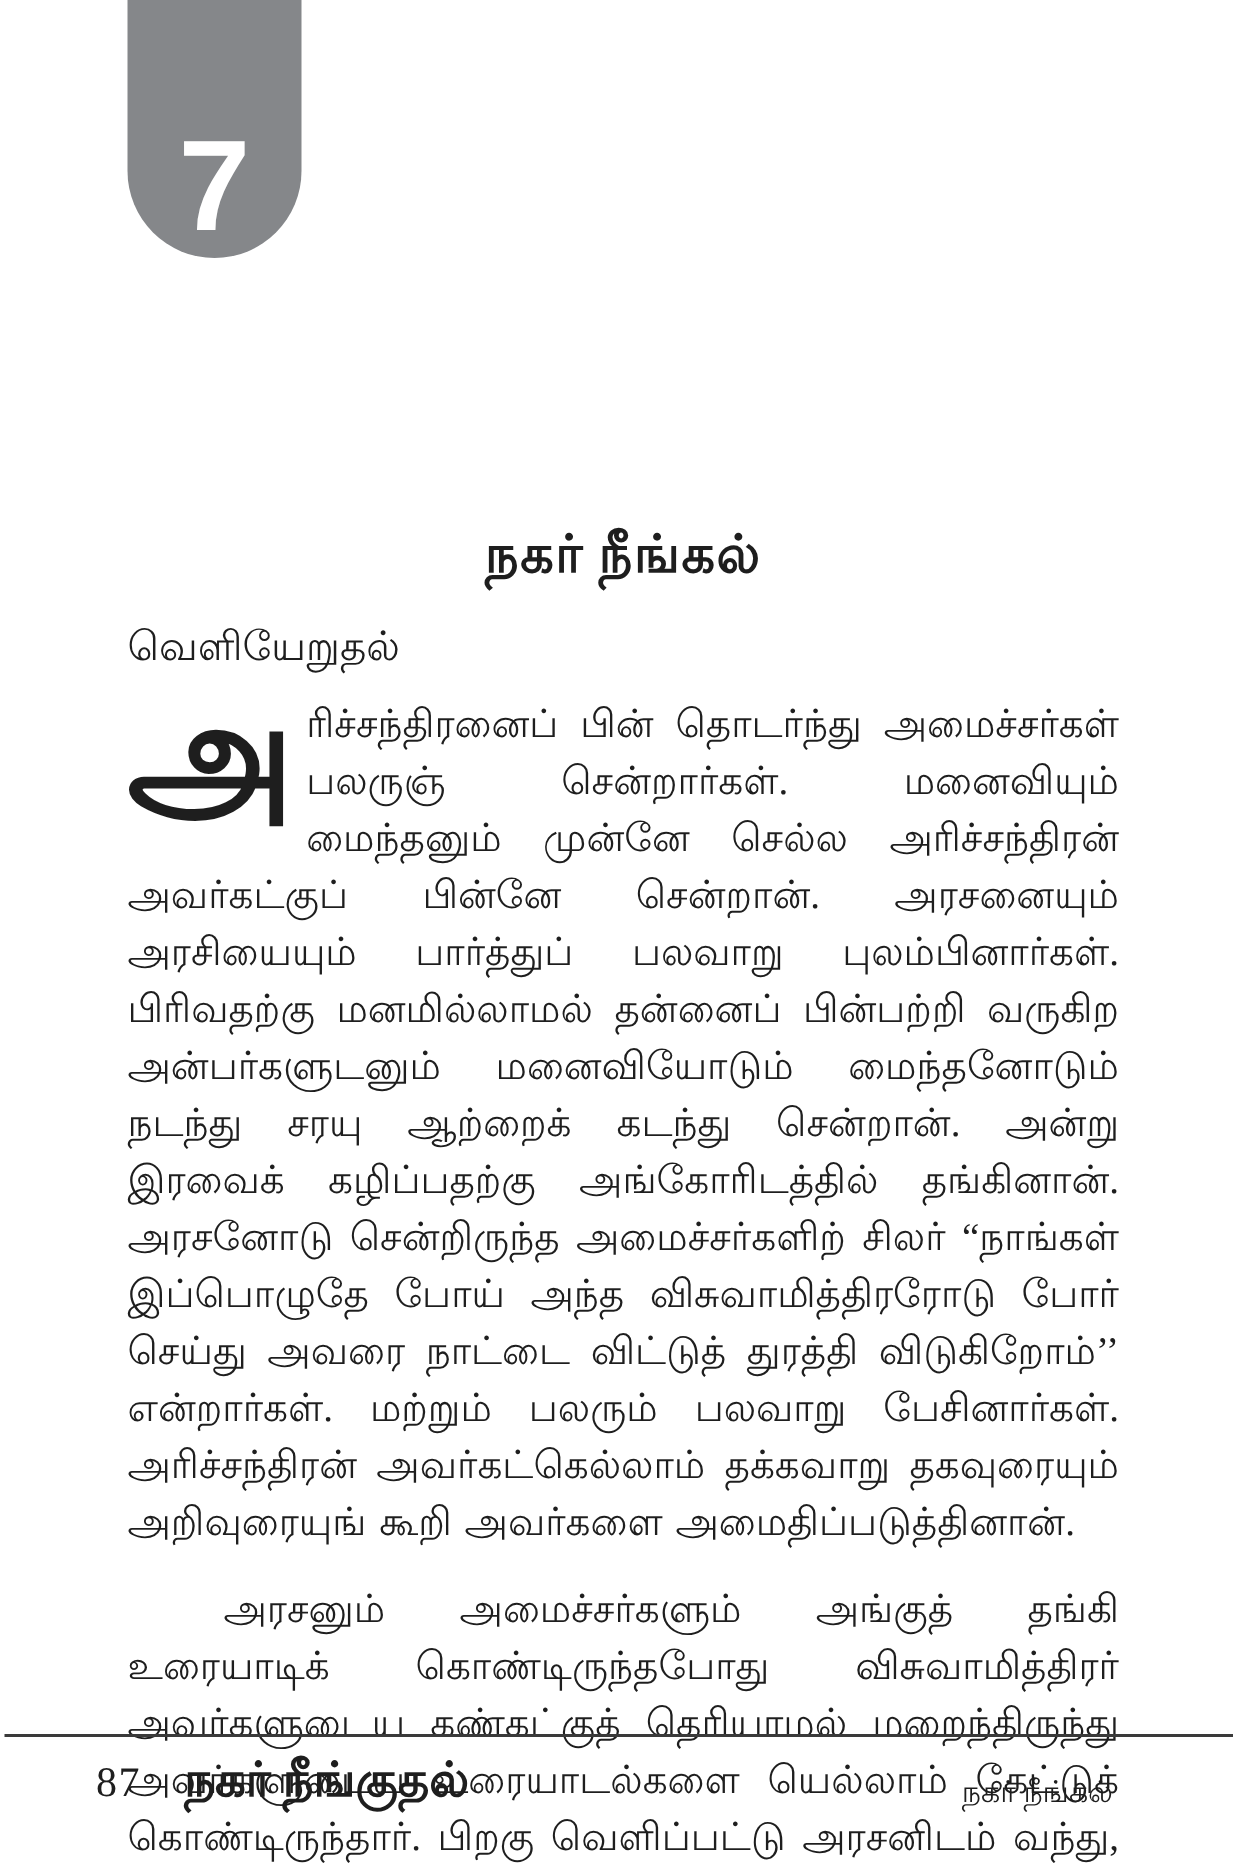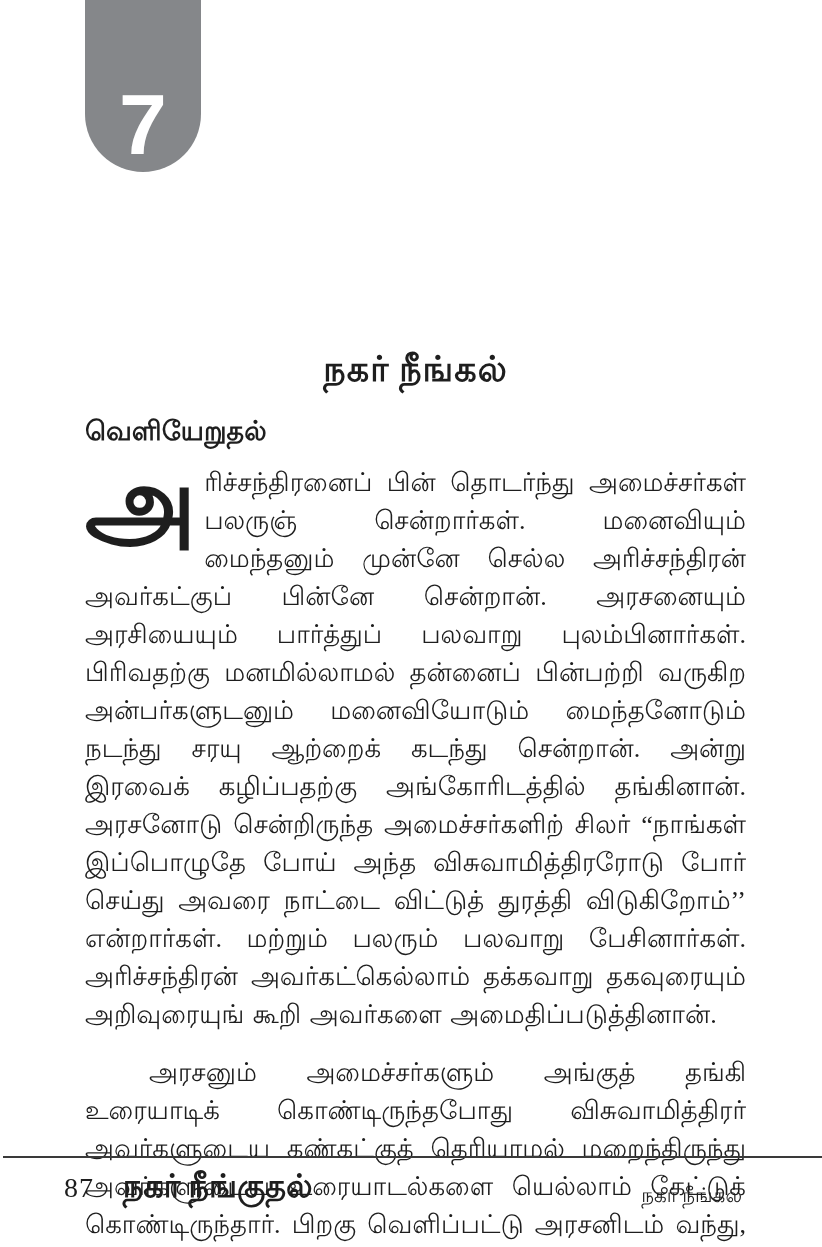--- a/index.html
+++ b/index.html
@@ -48,21 +48,21 @@
     font-weight: bold;
     letter-spacing: 1px;
     color: #1e1e1e;
   }
   .subheading {
     position: absolute;
     top: 416px;
     left: 85px;
     margin: 0;
     font-size: 27px;
-    font-weight: bold;
+    font-weight: normal;
     color: #1e1e1e;
   }
   .body-text {
     position: absolute;
     top: 464px;
     left: 85px;
     right: 76px;
   }
   .para {
     margin: 0;

